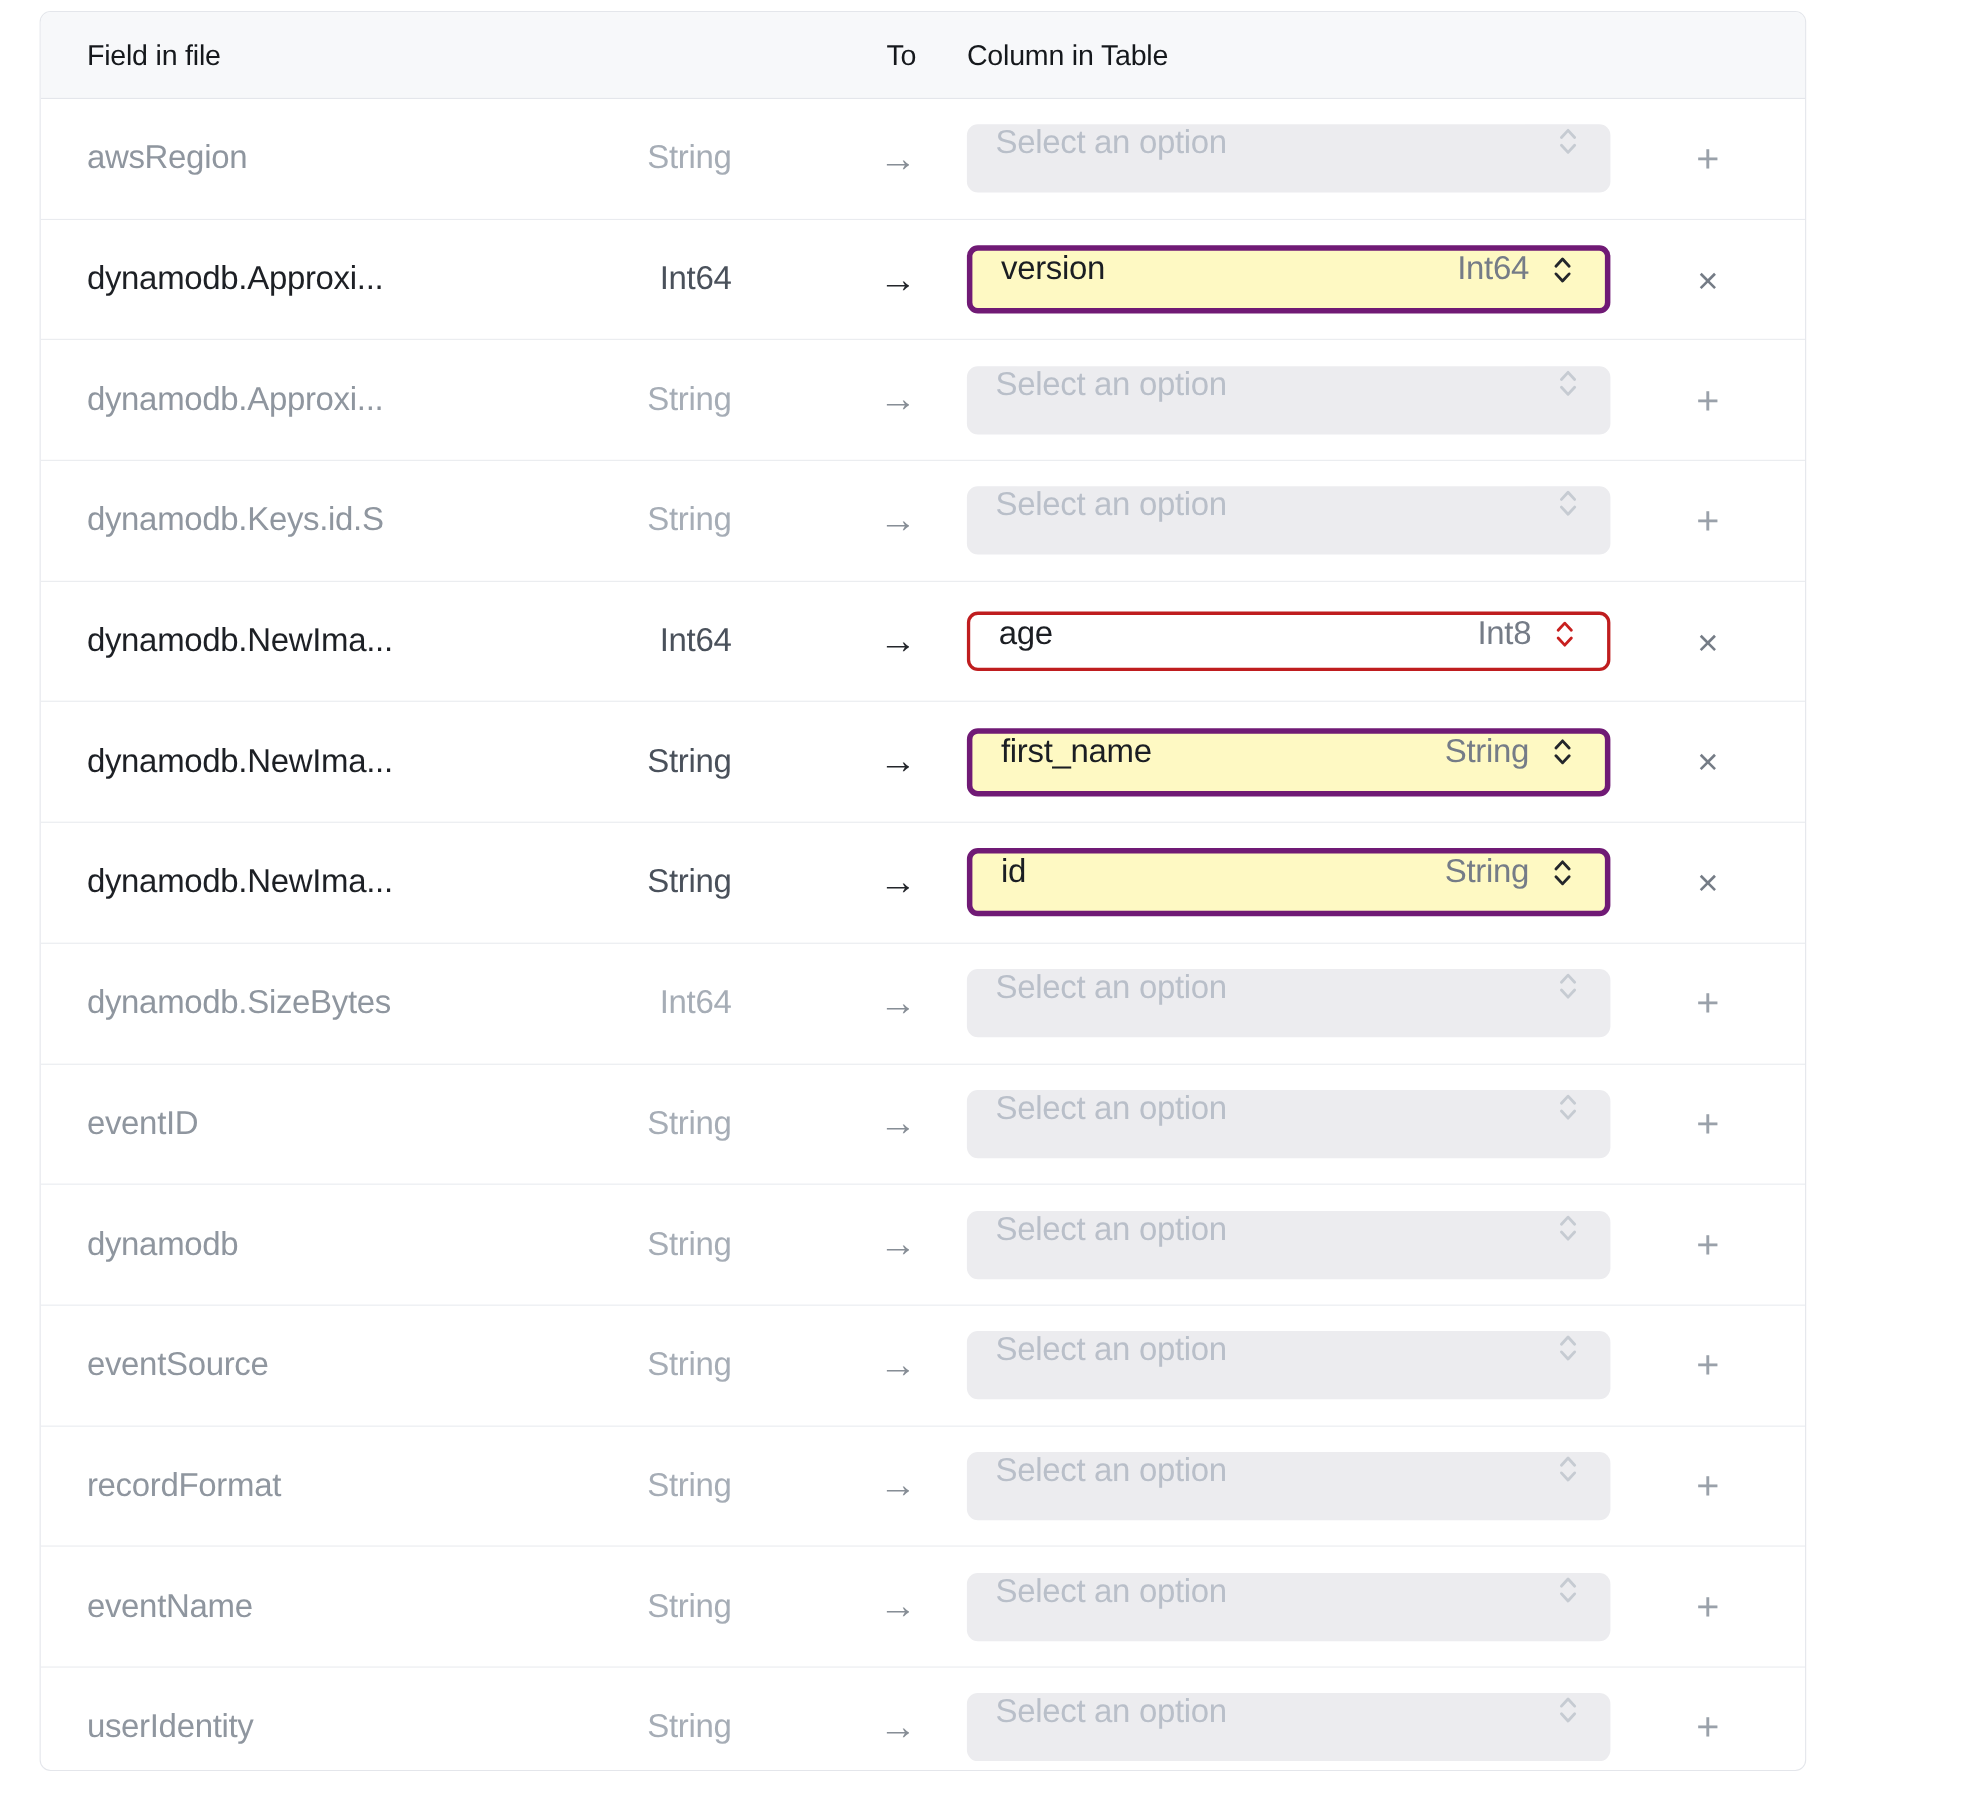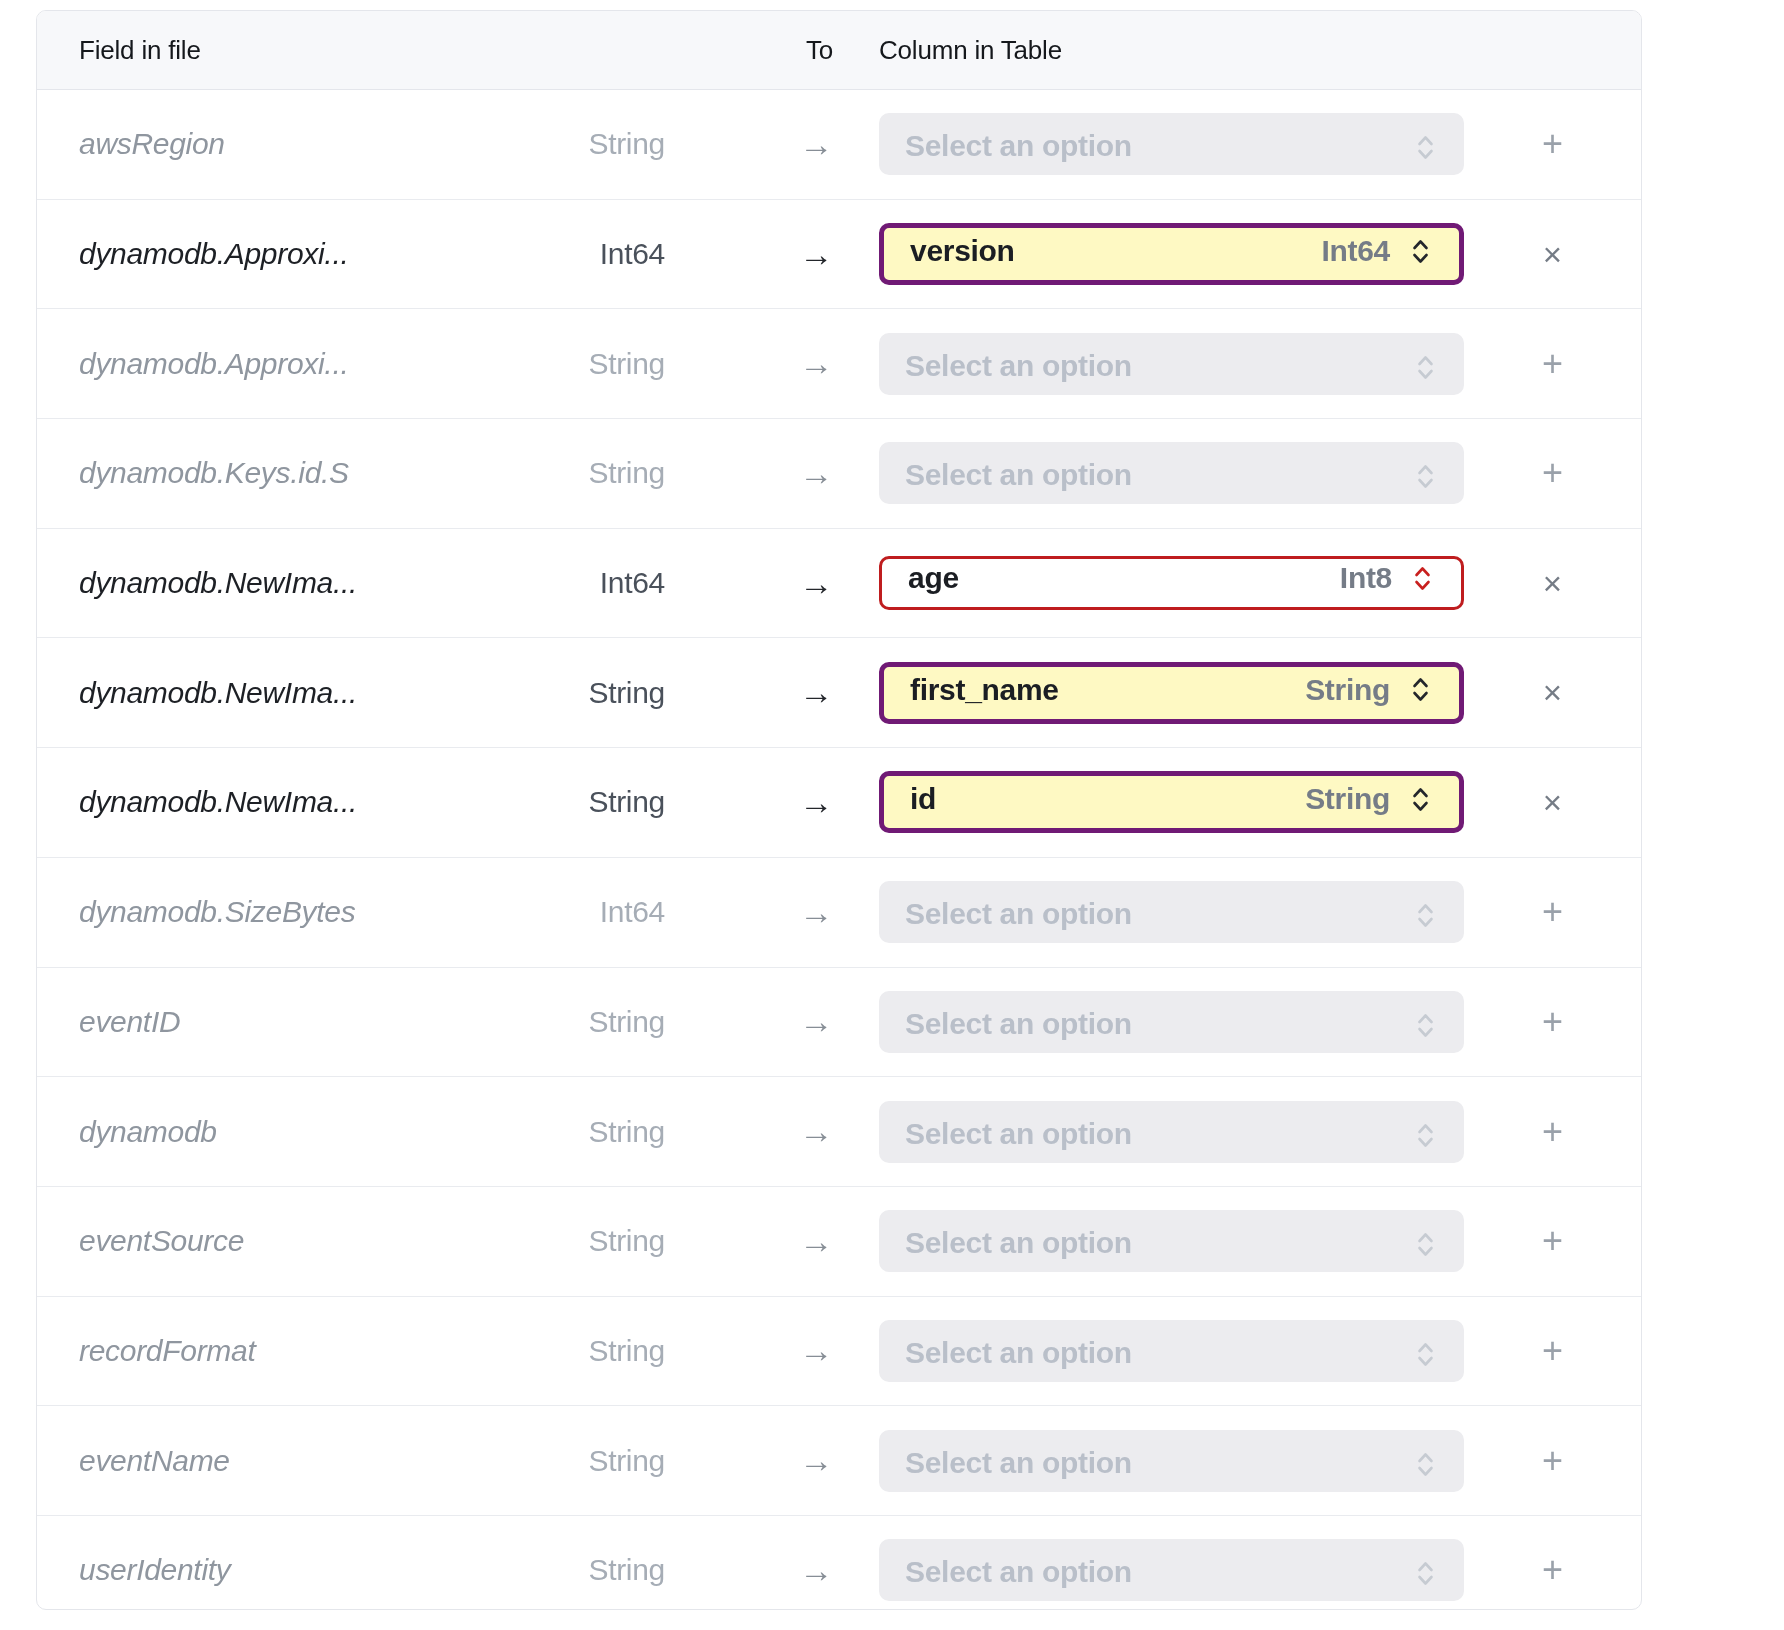--- a/index.html
+++ b/index.html
@@ -27,31 +27,31 @@
   .c-type{width:146px;text-align:right;white-space:nowrap;}
   .c-arrow{width:168px;text-align:right;}
   .c-select{margin-left:46px;width:585px;box-sizing:border-box;}
   .c-action{flex:1;display:flex;justify-content:center;align-items:center;}
   
   .row{
     display:flex;align-items:center;height:108.7px;
     font-size:30px;letter-spacing:-0.3px;
   }
   .rows .row + .row{border-top:1px solid #e9ebef;}
-  .row .c-name{color:#1d2025;font-style:italic;}
+  .row .c-name{color:#1d2025;}
   .row .c-type{color:#4a515b;}
   .row .c-arrow{color:#23262b;font-size:34px;}
   .row.muted .c-name{color:#8f969f;}
   .row.muted .c-type{color:#a6adb6;}
   .row.muted .c-arrow{color:#878e96;}
   
   .select{
     height:62px;border-radius:10px;
-    display:flex;align-items:flex-end;justify-content:space-between;
-    padding:12px 26px;cursor:pointer;font-weight:bold;
+    display:flex;align-items:flex-start;justify-content:space-between;
+    padding:0 26px;cursor:pointer;
   }
   .select.filled{background:#fef9c3;border:5px solid #701a75;}
   .select.disabled{background:#ececef;cursor:default;}
   .select.error{background:#ffffff;border:3px solid #bf1d1f;height:54px;}
   .sel-value{color:#1b1e23;}
   .select.disabled .sel-value{color:#b9bfc9;}
   .sel-right{display:flex;align-items:center;gap:18px;}
   .sel-type{color:#757c87;}
   .chev{display:block;}
   .select.filled .chev polyline,

